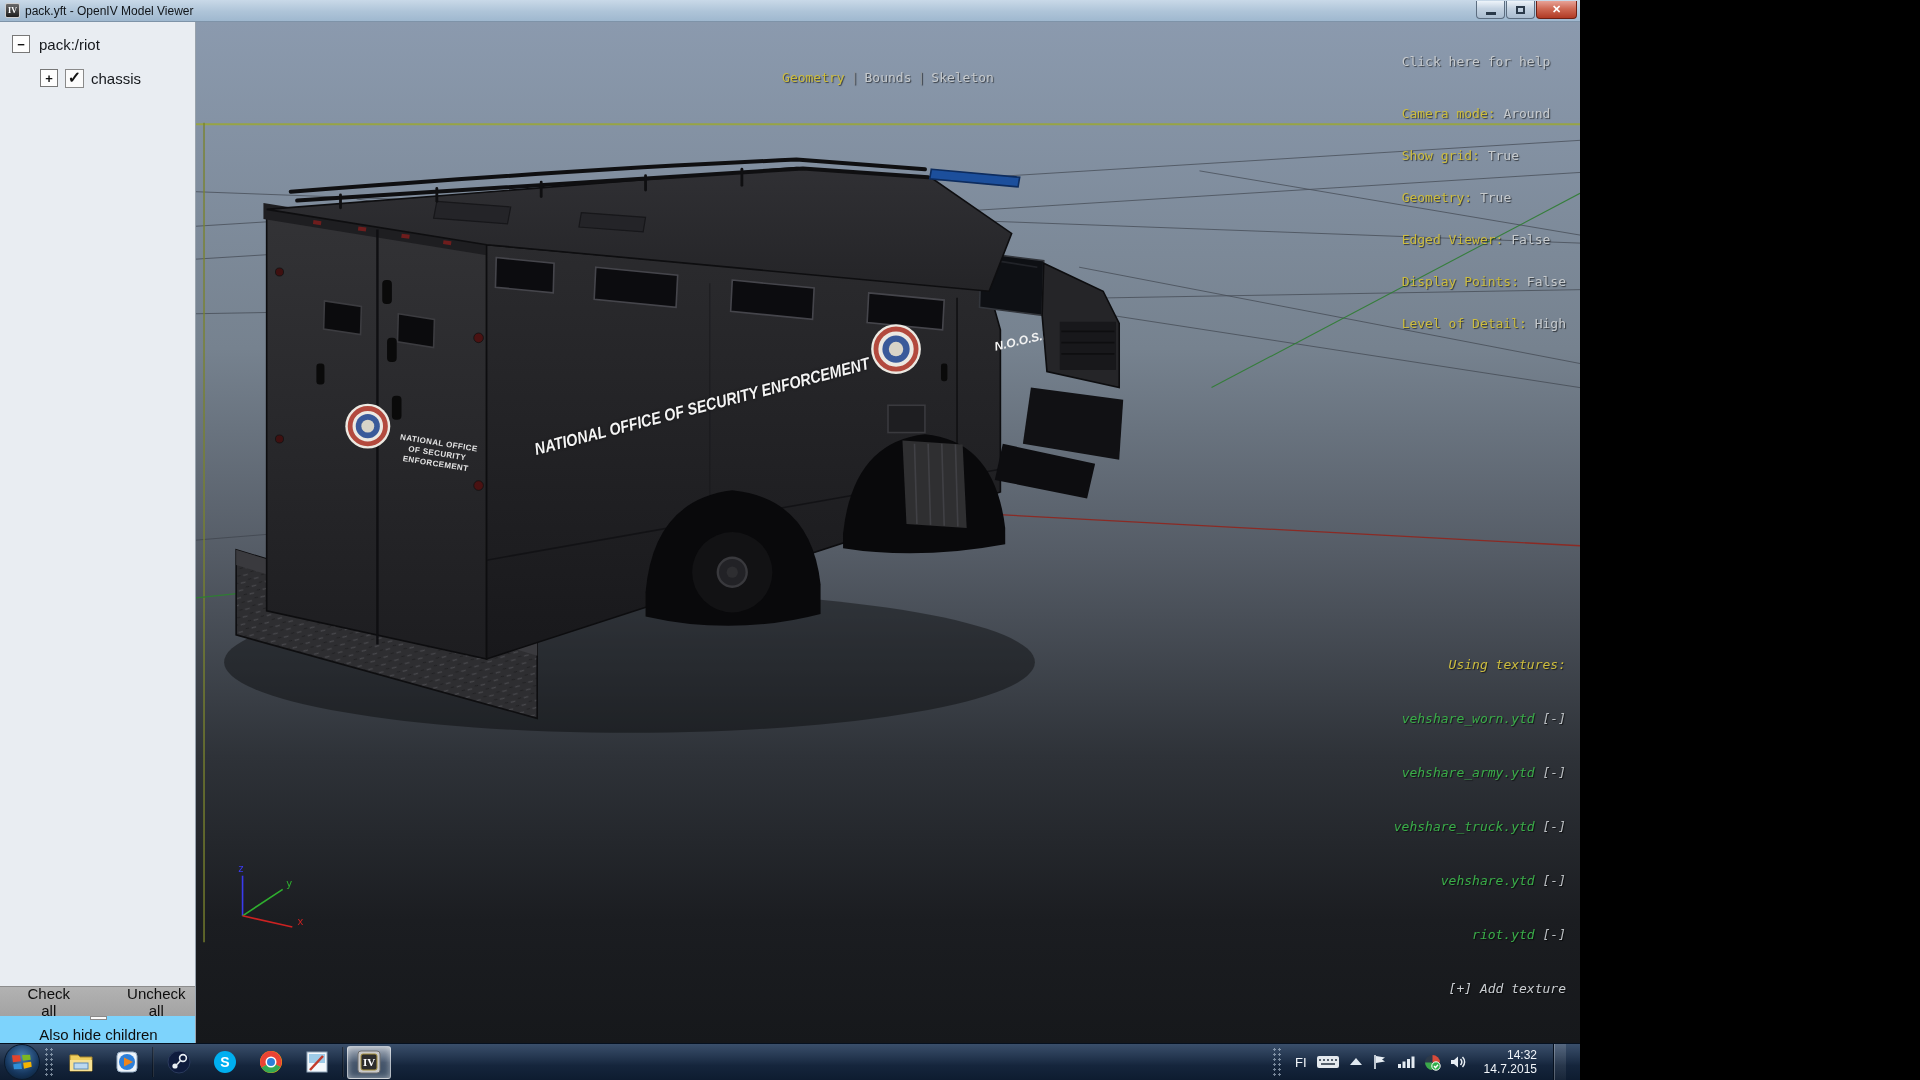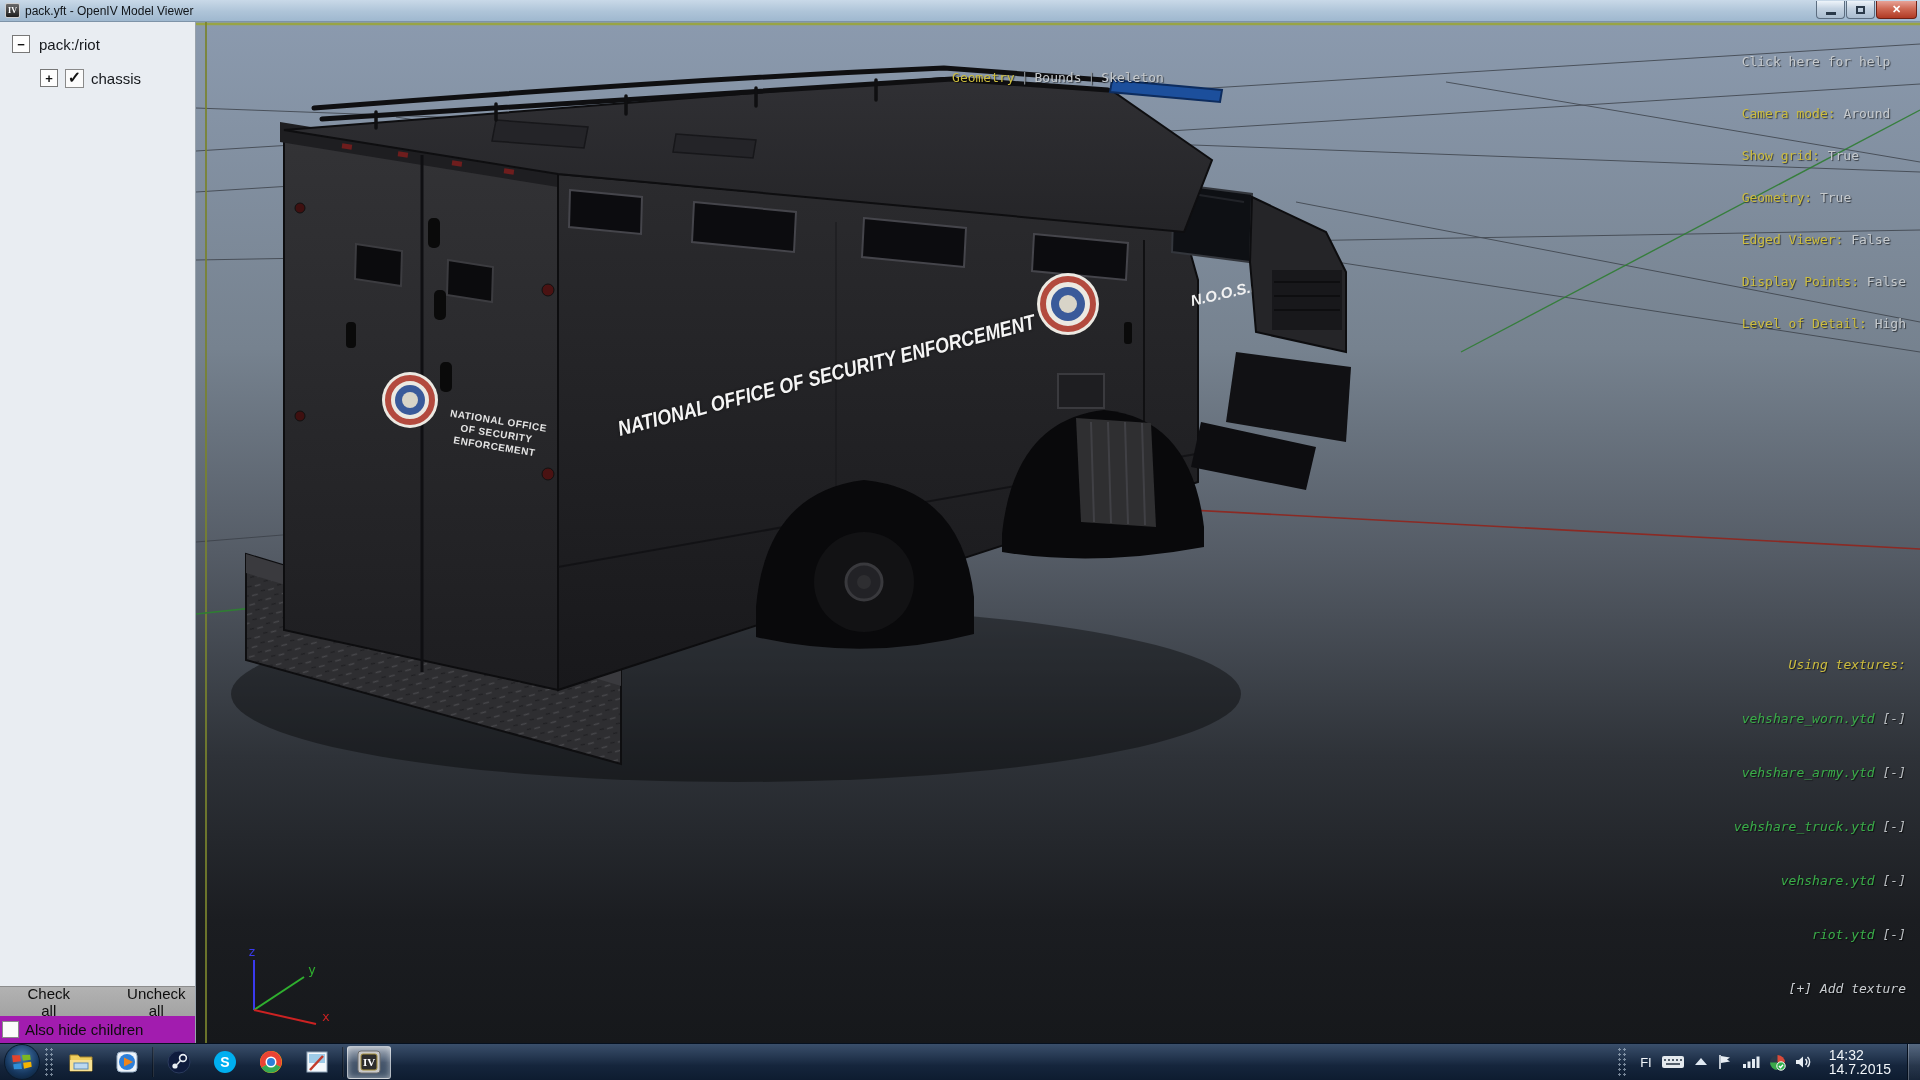--- a/index.html
+++ b/index.html
@@ -1,18 +1,18 @@
 <!DOCTYPE html>
 <html><head>
 <meta charset="utf-8">
 <style>
   * { margin:0; padding:0; box-sizing:border-box; }
   html,body { width:1920px; height:1080px; overflow:hidden; background:#000;
               font-family:"Liberation Sans", sans-serif; }
-  .window { width:1920px; height:1080px; display:flex; flex-direction:column; }
+  .window { width:1580px; height:1080px; display:flex; flex-direction:column; }
 
   
   .titlebar { height:22px; flex:0 0 22px; display:flex; align-items:center; justify-content:space-between;
     background:linear-gradient(#c9d9e8, #aec4d8 55%, #9fb8cf); border-bottom:1px solid #7e93a8; padding:0 3px 0 5px; }
   .title-left { display:flex; align-items:center; gap:5px; }
   .app-icon { width:15px; height:15px; background:linear-gradient(#6a6a6a,#1e1e1e); border:1px solid #cfcfcf;
     color:#fff; font:bold 8px "Liberation Serif",serif; display:flex; align-items:center; justify-content:center; border-radius:2px;}
   .title-text { font-size:12px; color:#101418; }
   .caption-buttons { display:flex; gap:1px; padding-top:1px; align-self:flex-start; }
   .cap-btn { width:29px; height:18px; border:1px solid #5c6d80; border-top:none; border-radius:0 0 4px 4px;
@@ -35,21 +35,21 @@
   .expander { width:18px; height:18px; background:#fdfdfd; border:1px solid #777; font:bold 13px "Liberation Sans",sans-serif;
     display:flex; align-items:center; justify-content:center; color:#111; }
   .checkbox { width:19px; height:19px; background:#fbfbfb; border:1px solid #8a8a8a; display:flex; align-items:center; justify-content:center; }
   .checkbox.checked::after { content:"\2713"; font-weight:bold; font-size:16px; color:#111; margin-top:-2px; }
   .sidebar-bottom { flex:0 0 auto; }
   .btn-row { height:30px; background:linear-gradient(#b2b2b2,#a3a3a3); border-top:1px solid #8d8d8d;
     display:flex; align-items:center; }
   .flat-btn { background:transparent; border:none; font-size:15px; color:#0d0d0d; font-family:"Liberation Sans",sans-serif; }
   .flat-btn.first { margin-left:18px; }
   .flat-btn.second { margin-left:38px; }
-  .hide-row { height:27px; background:#a21caf; display:flex; align-items:center; gap:6px; padding-left:2px; font-size:15px; color:#0d0d0d; }
+  .hide-row { height:27px; background:#7dd3fc; display:flex; align-items:center; gap:6px; padding-left:2px; font-size:15px; color:#0d0d0d;flex-direction:column; }
   .hide-row .checkbox { width:17px; height:17px; }
 
   
   .viewport { position:relative; width:1724px; height:1021px; overflow:hidden;
     background:linear-gradient(180deg,#8b9aae 0%, #76828f 32%, #555c66 52%, #2e3238 72%, #1b1d21 88%, #16181b 100%); }
   .scene { position:absolute; left:0; top:0; width:100%; height:100%; }
 
   .hud { position:absolute; font-family:"DejaVu Sans Mono",monospace; font-size:13px; line-height:14px;
     text-shadow:1px 1px 1px rgba(0,0,0,.6); white-space:pre; }
   .hud-stats { left:46px; top:5px; color:#cdbd3e; }
@@ -74,23 +74,23 @@
     background:linear-gradient(#3a4f6b, #22344d 40%, #15253c 60%, #0e1c30); border-top:1px solid #061120; }
   .start-orb { width:36px; height:36px; margin-left:4px; border-radius:50%; position:relative;
     background:radial-gradient(circle at 50% 35%, #4a7fb5, #16375e 60%, #081828); border:1px solid #0a1a2c;
     display:flex; align-items:center; justify-content:center; }
   .grip { width:10px; height:30px; margin:0 4px;
     background-image:radial-gradient(circle, rgba(200,215,230,.55) 1px, transparent 1.4px); background-size:5px 5px; }
   .task-btn { width:44px; height:33px; margin:0 1px; border-radius:3px; display:flex; align-items:center; justify-content:center; }
   .task-btn.active { background:linear-gradient(rgba(255,255,255,.55),rgba(210,225,240,.25) 50%,rgba(160,185,210,.35));
     border:1px solid rgba(255,255,255,.6); box-shadow:inset 0 0 6px rgba(255,255,255,.5); }
   .task-sep { width:2px; height:30px; background:rgba(0,0,0,.35); border-right:1px solid rgba(255,255,255,.12); margin:0 2px; }
-  .tray { margin-left:auto; display:flex; align-items:center; gap:9px; padding-right:0; }
+  .tray { margin-left:auto; display:flex; align-items:center; gap:9px; padding-right:14px; }
   .lang { color:#f2f6fa; font-size:13px; }
-  .clock { color:#f2f6fa; font-size:14px; line-height:14px; text-align:left; padding:0 7px; }
+  .clock { color:#f2f6fa; font-size:12px; line-height:14px; text-align:right; padding:0 7px; }
   .show-desktop { width:13px; height:37px; background:linear-gradient(rgba(255,255,255,.14),rgba(255,255,255,.04));
     border-left:1px solid #06101e; box-shadow:inset 1px 0 0 rgba(255,255,255,.25); }
   .ticon { display:block; }
 </style>
 </head>
 <body>
 
 <div class="window">
 
   <div class="titlebar">

